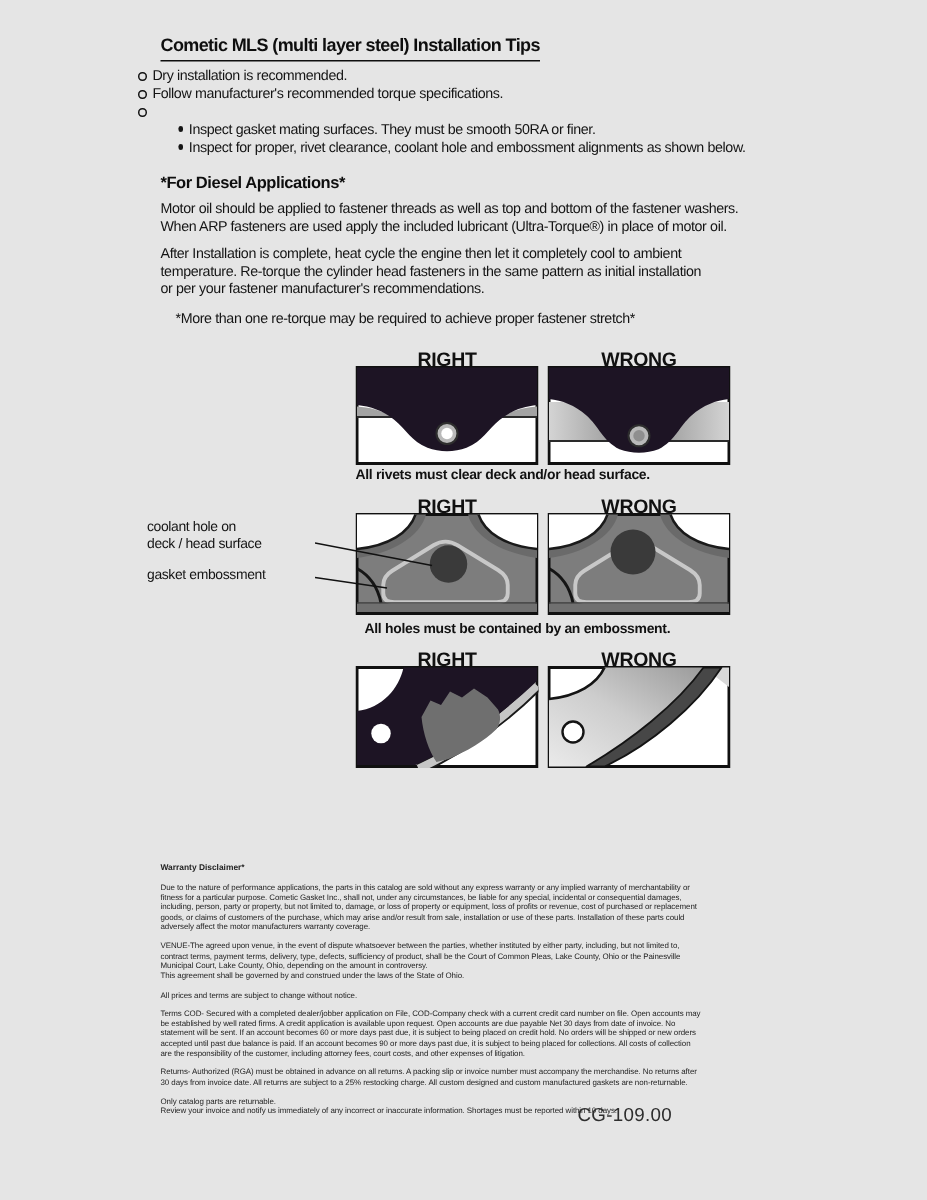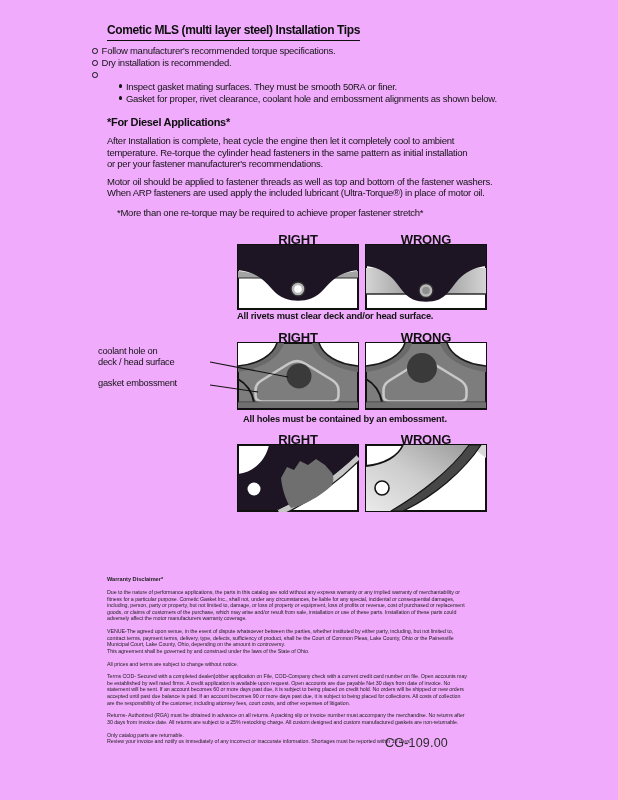--- a/index.html
+++ b/index.html
@@ -1,17 +1,17 @@
 <!DOCTYPE html>
 <html><head>
 <meta charset="utf-8">
 <style>
   html,body{margin:0;padding:0;background:#ffffff;}
   .page{
-    position:relative;width:618px;height:800px;background:#f0abfc;overflow:hidden;
+    position:relative;width:618px;height:800px;background:#e5e5e5;overflow:hidden;
     font-family:"Liberation Sans", sans-serif;color:#1c1c1c;
   }
   .pre{white-space:pre-line;}
 
   
   .title{
     position:absolute;left:107px;top:23px;
     font-size:12px;font-weight:bold;letter-spacing:-0.4px;color:#0e0e0e;
     border-bottom:1.6px solid #0e0e0e;padding-bottom:2.5px;display:inline-block;
   }
@@ -64,46 +64,46 @@
 </head>
 <body>
 
 <div class="page">
 
   <div class="title">Cometic MLS (multi layer steel) Installation Tips</div>
 
   <div class="bullets">
     <div class="brow">
       <span class="bmark"></span>
-      <span>Follow manufacturer's recommended torque specifications.</span>
+      <span>Dry installation is recommended.</span>
     </div>
     <div class="brow">
       <span class="bmark"></span>
-      <span>Dry installation is recommended.</span>
+      <span>Follow manufacturer's recommended torque specifications.</span>
     </div>
     <div class="brow">
       <span class="bmark"></span>
     </div>
     <div class="brow sub">
       <span class="smark"></span>
       <span>Inspect gasket mating surfaces.  They must be smooth 50RA or finer.</span>
     </div>
     <div class="brow sub">
       <span class="smark"></span>
-      <span>Gasket for proper, rivet clearance, coolant hole and embossment alignments as shown below.</span>
+      <span>Inspect for proper, rivet clearance, coolant hole and embossment alignments as shown below.</span>
     </div>
   </div>
 
   <div class="diesel">
     <div class="dheading">*For Diesel Applications*</div>
+    <div class="para pre">Motor oil should be applied to fastener threads as well as top and bottom of the fastener washers.
+When ARP fasteners are used apply the included lubricant (Ultra-Torque®) in place of motor oil.</div>
     <div class="para pre pg2">After Installation is complete, heat cycle the engine then let it completely cool to ambient
 temperature. Re-torque the cylinder head fasteners in the same pattern as initial installation
 or per your fastener manufacturer's recommendations.</div>
-    <div class="para pre">Motor oil should be applied to fastener threads as well as top and bottom of the fastener washers.
-When ARP fasteners are used apply the included lubricant (Ultra-Torque®) in place of motor oil.</div>
     <div class="para pre pg3">*More than one re-torque may be required to achieve proper fastener stretch*</div>
   </div>
 
   <div class="diagram d1">
     <span class="dh" style="left:0;">RIGHT</span>
     <span class="dh" style="left:128px;">WRONG</span>
 
     <svg class="box" style="left:0;" width="122" height="66" viewBox="0 0 122 66">
       <rect x="1" y="1" width="120" height="64" fill="#ffffff" stroke="#101010" stroke-width="2"></rect>
       <path d="M1,27 C9,27.5 17,29.5 26,34 L1,34 Z" fill="#a3a3a3"></path>

